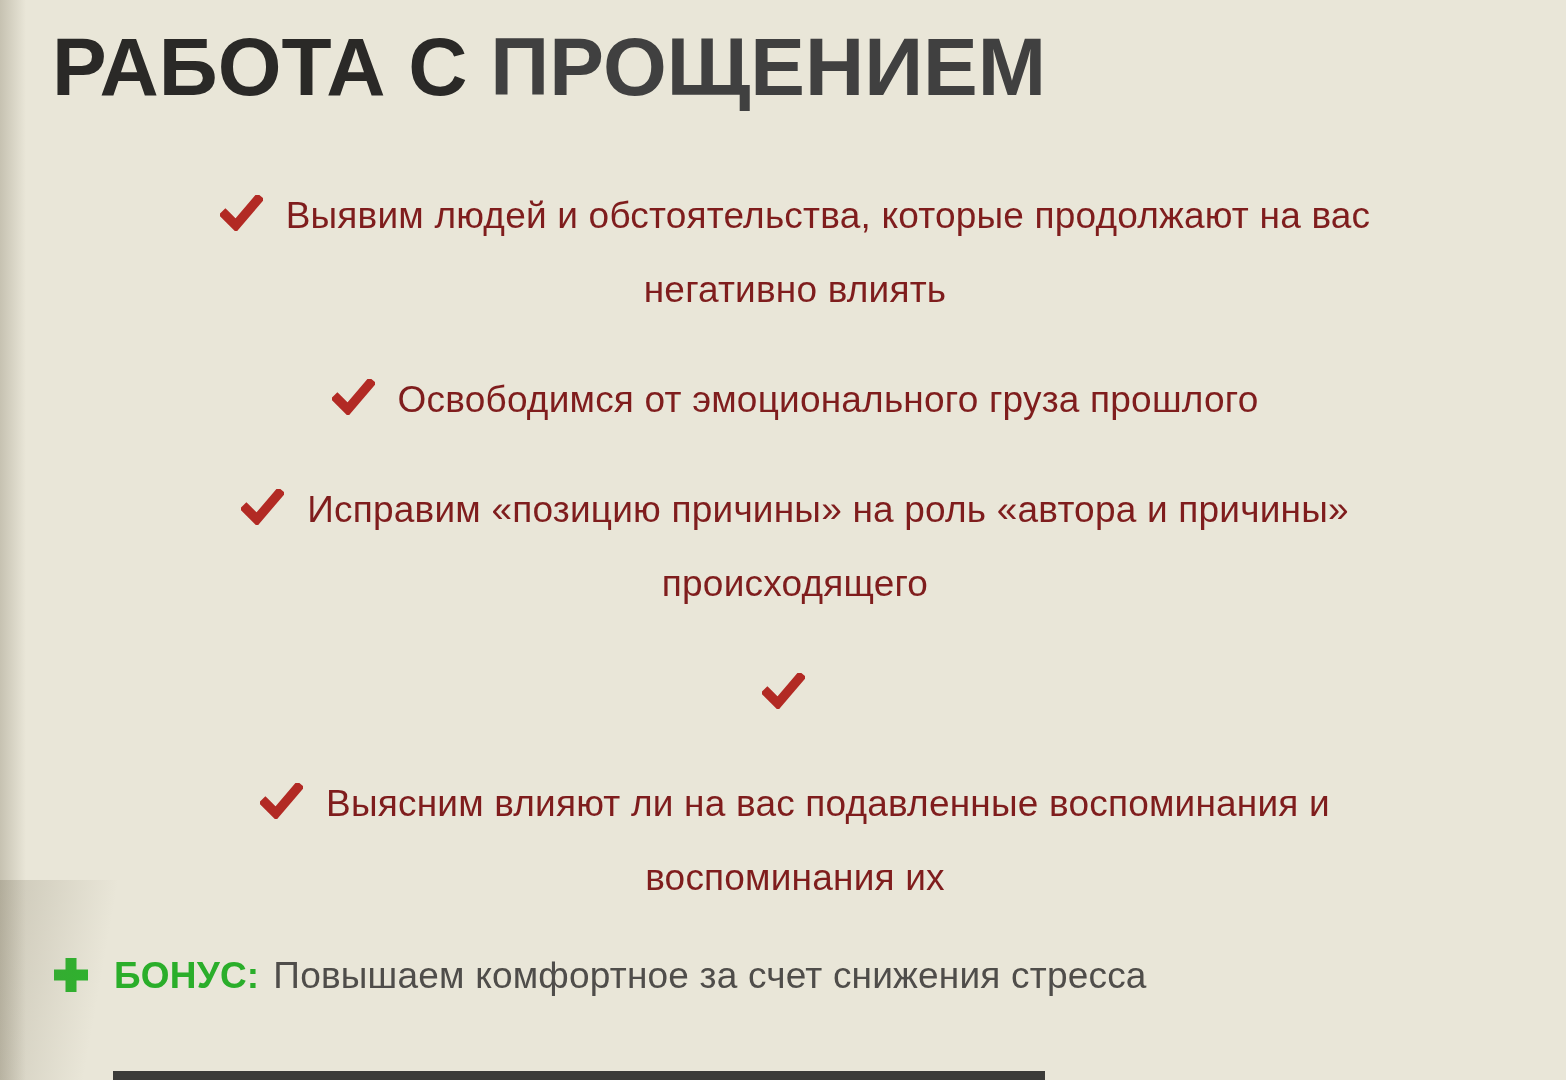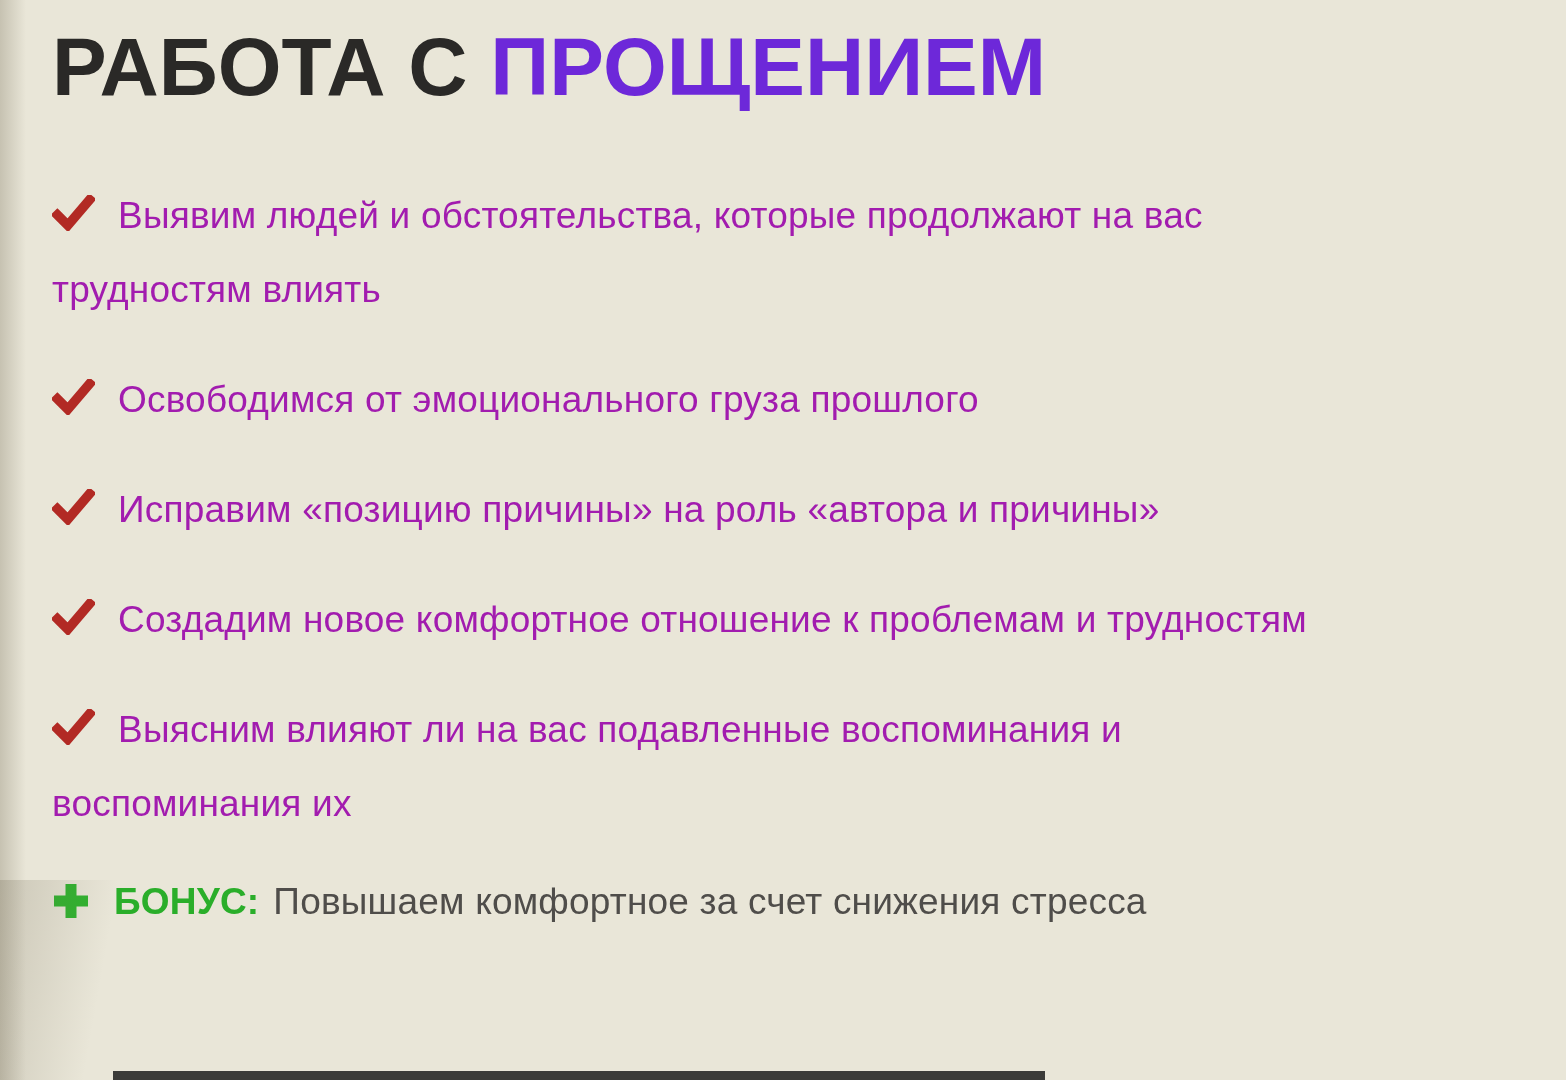--- a/index.html
+++ b/index.html
@@ -16,25 +16,25 @@
   .corner-shade {
     position:absolute; left:0; bottom:0; width:130px; height:200px;
     background:linear-gradient(100deg, rgba(118,110,88,.26), rgba(118,110,88,0) 72%);
     pointer-events:none;
   }
   .content { padding:25px 28px 0 52px; }
   h1.title {
     margin:0; font-size:82px; line-height:1.02; font-weight:800;
     color:#2a2927; letter-spacing:0;
   }
-  h1.title .red { color:#6d28d9; }
+  h1.title .red { color:#404040; }
   .list { margin-top:70px; }
   p.item {
     margin:36px 0 0 0; font-size:37px; line-height:74px;
-    color:#a21caf; letter-spacing:.2px;
+    color:#7f1d1d; letter-spacing:.2px;text-align:center;
   }
   p.item.first { margin-top:0; }
   .check-icon {
     display:inline-block; width:43px; height:36px;
     margin-right:23px; vertical-align:-3px;
   }
   .l1 { white-space:nowrap; }
   .l2 { display:block; white-space:nowrap; }
   .bonus {
     margin:24px 0 0 0; font-size:37px; line-height:74px;
@@ -58,39 +58,39 @@
 
 <div class="content">
 
   <h1 class="title"><span>РАБОТА С </span><span class="red">ПРОЩЕНИЕМ</span></h1>
 
   <div class="list">
 
     <p class="item first">
       <svg class="check-icon" viewBox="0 0 44 38">
           <path d="M5 21 L16 32 L39 5" fill="none" stroke="#b22a24" stroke-width="10" stroke-linecap="square" stroke-linejoin="miter"></path>
-        </svg><span class="l1">Выявим людей и обстоятельства, которые продолжают на вас</span><span class="l2">трудностям влиять</span>
+        </svg><span class="l1">Выявим людей и обстоятельства, которые продолжают на вас</span><span class="l2">негативно влиять</span>
     </p>
 
     <p class="item">
       <svg class="check-icon" viewBox="0 0 44 38">
           <path d="M5 21 L16 32 L39 5" fill="none" stroke="#b22a24" stroke-width="10" stroke-linecap="square" stroke-linejoin="miter"></path>
         </svg><span class="l1">Освободимся от эмоционального груза прошлого</span><span class="l2"></span>
     </p>
 
     <p class="item">
       <svg class="check-icon" viewBox="0 0 44 38">
           <path d="M5 21 L16 32 L39 5" fill="none" stroke="#b22a24" stroke-width="10" stroke-linecap="square" stroke-linejoin="miter"></path>
-        </svg><span class="l1">Исправим «позицию причины» на роль «автора и причины»</span>
+        </svg><span class="l1">Исправим «позицию причины» на роль «автора и причины»</span><span class="l2">происходящего</span>
     </p>
 
     <p class="item">
       <svg class="check-icon" viewBox="0 0 44 38">
           <path d="M5 21 L16 32 L39 5" fill="none" stroke="#b22a24" stroke-width="10" stroke-linecap="square" stroke-linejoin="miter"></path>
-        </svg><span class="l1">Создадим новое комфортное отношение к проблемам и трудностям</span><span class="l2"></span>
+        </svg><span class="l2"></span>
     </p>
 
     <p class="item">
       <svg class="check-icon" viewBox="0 0 44 38">
           <path d="M5 21 L16 32 L39 5" fill="none" stroke="#b22a24" stroke-width="10" stroke-linecap="square" stroke-linejoin="miter"></path>
         </svg><span class="l1">Выясним влияют ли на вас подавленные воспоминания и</span><span class="l2">воспоминания их</span>
     </p>
 
   </div>
 

